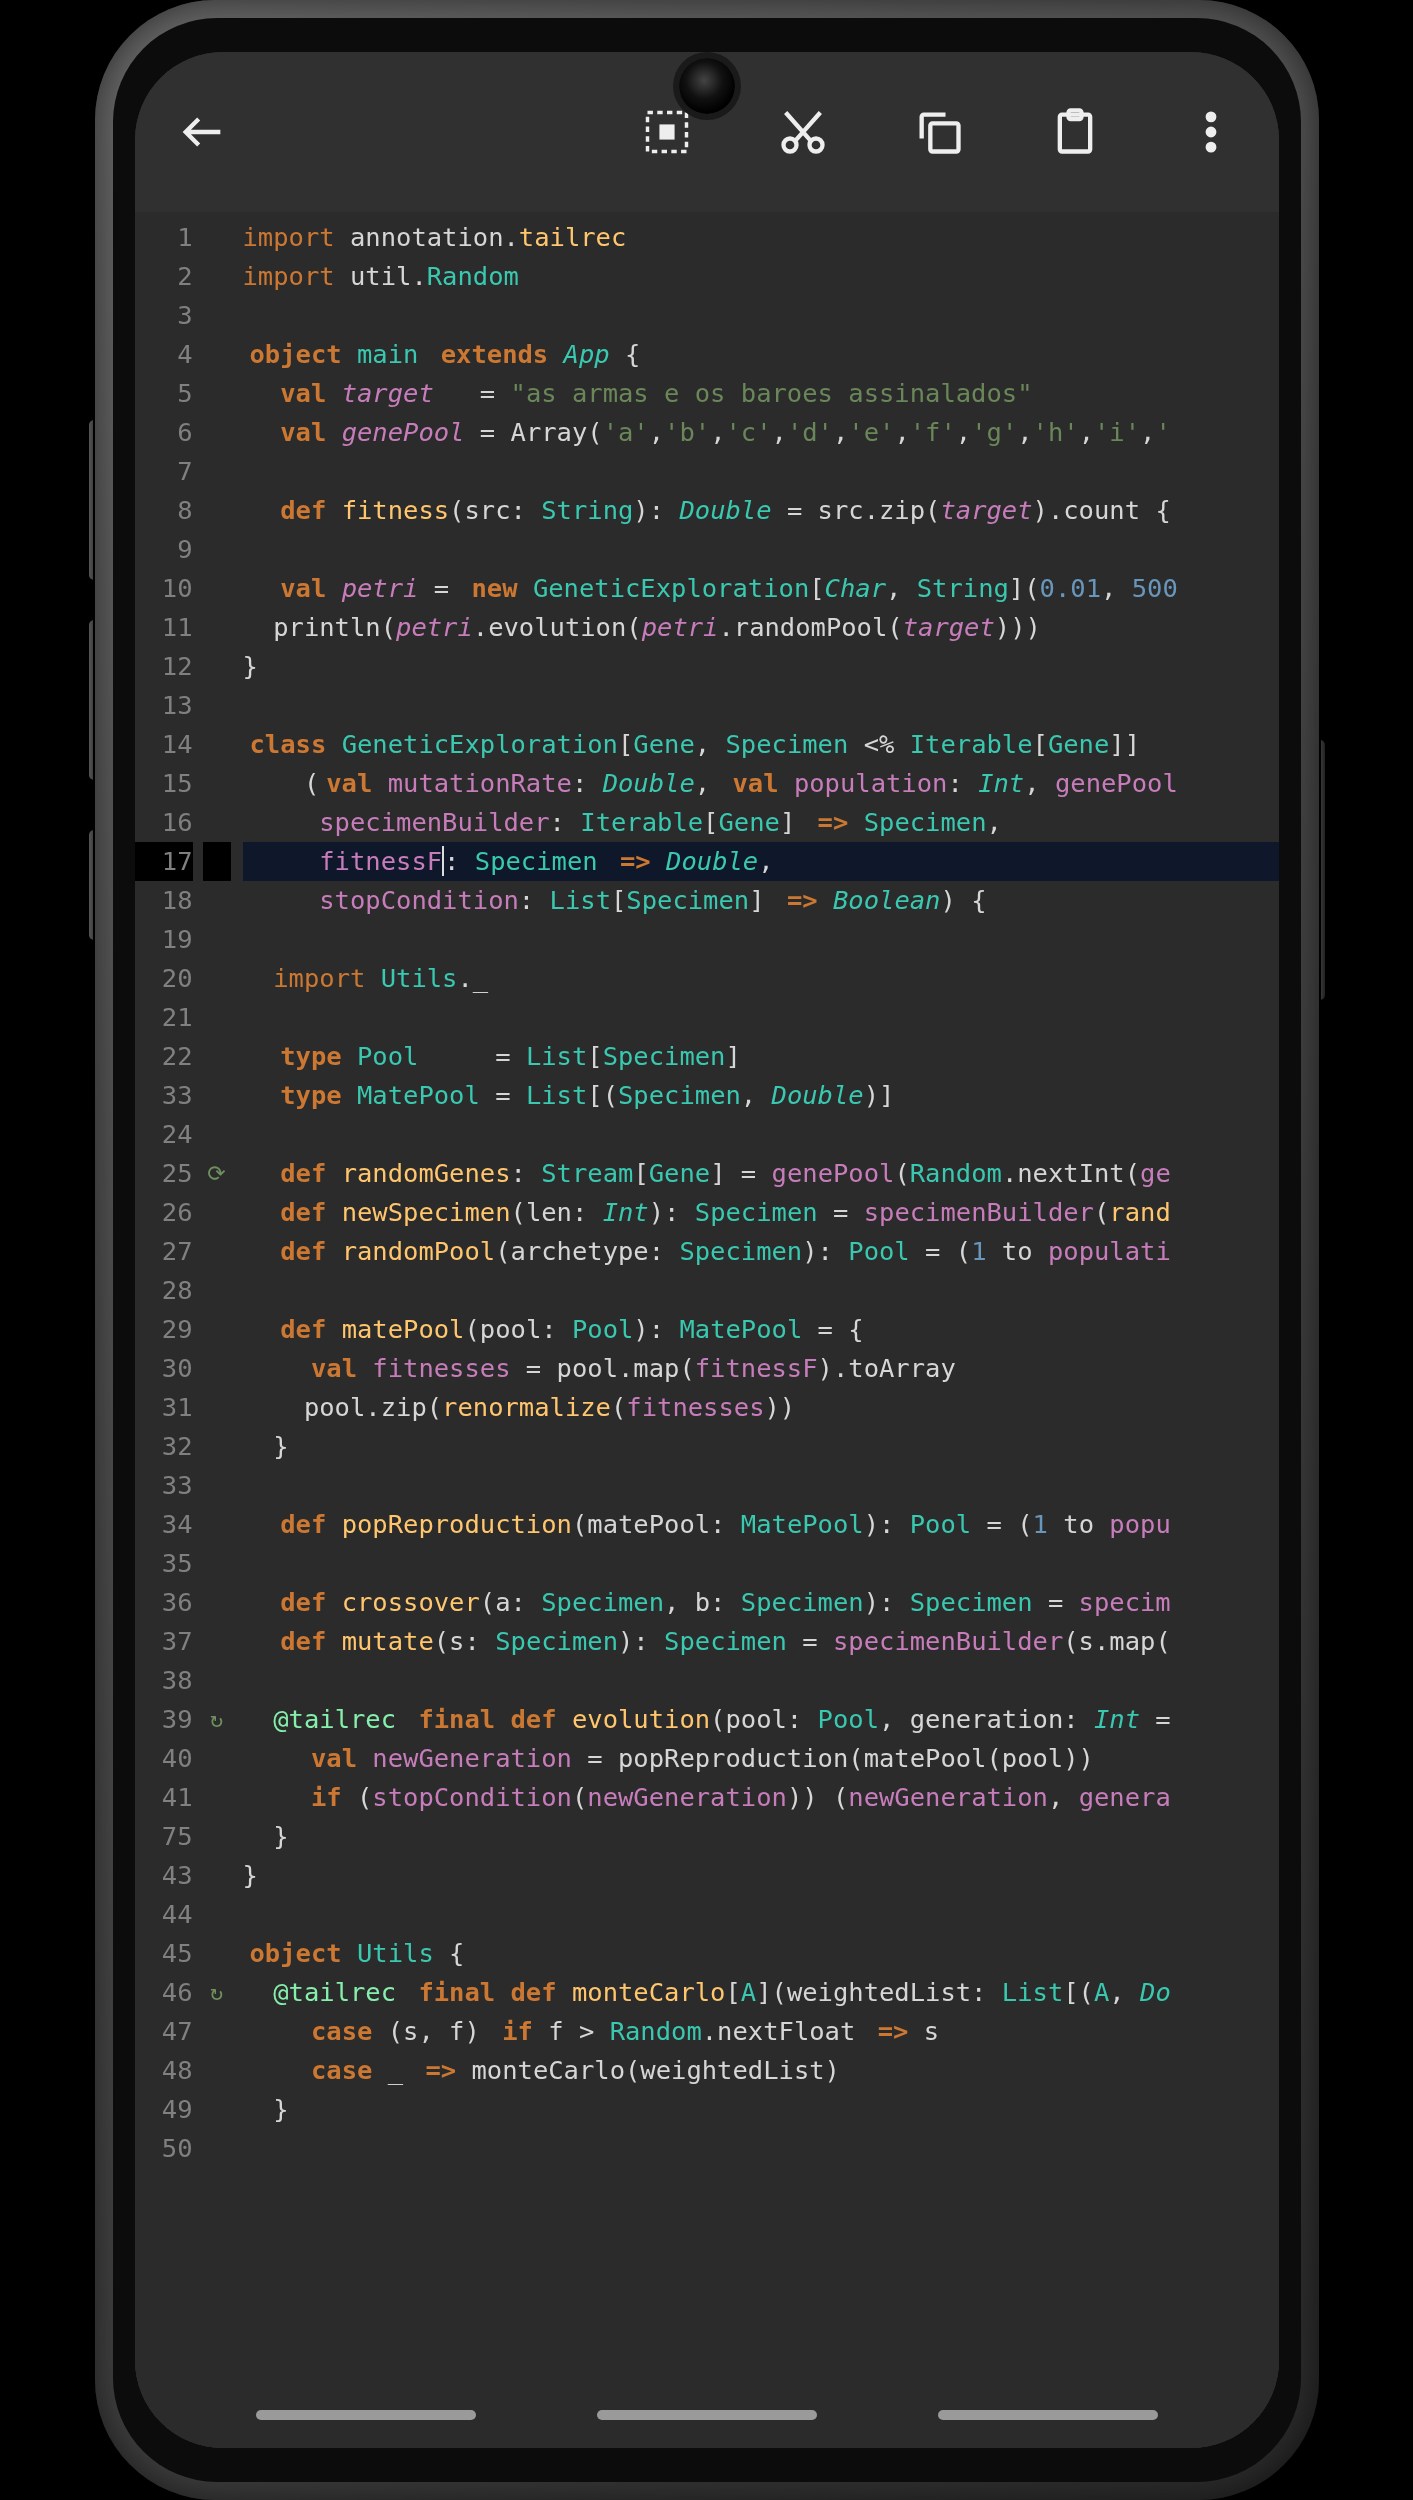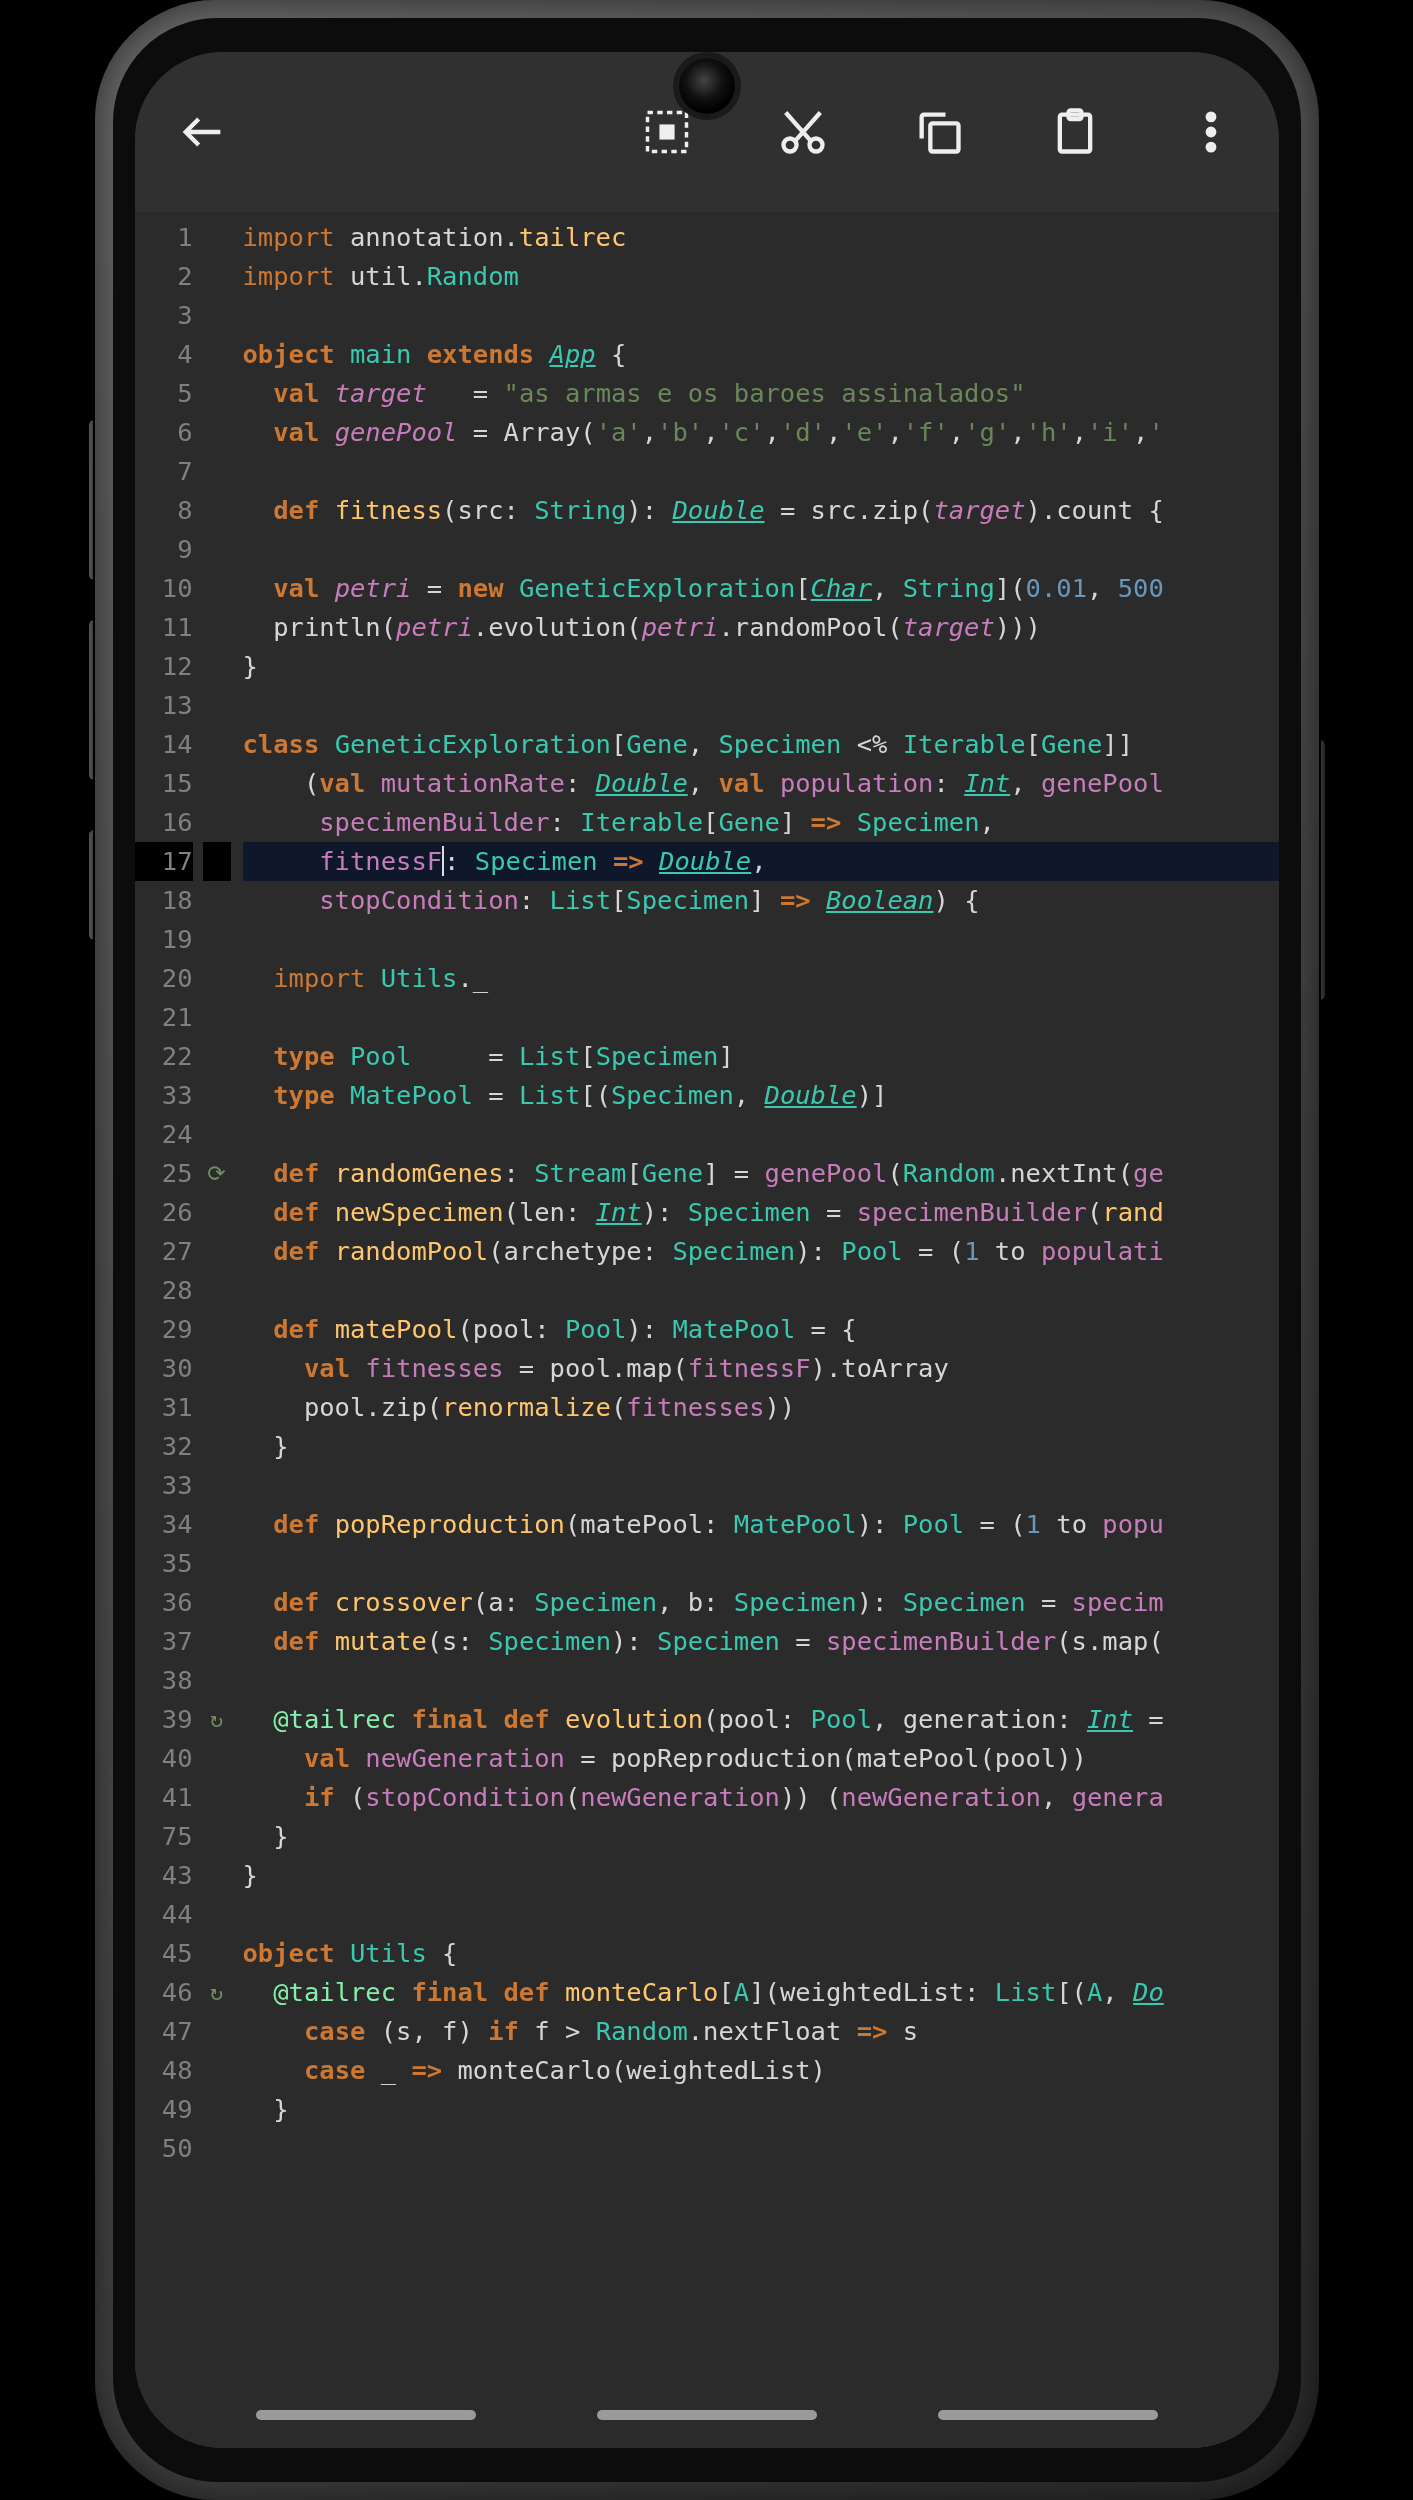--- a/index.html
+++ b/index.html
@@ -24,24 +24,24 @@
   .editor { position:absolute; top:160px; left:0; right:0; bottom:0; background:#2b2b2b; display:flex; font-family:Menlo,Consolas,monospace; font-size:25.5px; line-height:39px; }
   .gutter-nums { width:58px; background:#2b2b2b; color:#808080; text-align:right; padding-right:10px; padding-top:6px; font-family:Menlo,Consolas,monospace; }
   .gutter-marks { width:28px; background:#2b2b2b; padding-top:6px; color:#6f8f5f; font-size:22px; text-align:center; }
   .code { flex:1; background:#2b2b2b; padding-top:6px; padding-left:12px; white-space:pre; overflow:hidden; color:#d6d6d6; position:relative; }
   .code .row { height:39px; display:block; }
   .row.hl { background:#0f172a; }
   .gutter-nums .row.hl, .gutter-marks .row.hl { background:#000000; }
   .gutter-nums .row, .gutter-marks .row { height:39px; }
 
   .kw    { color:#cc7832; }
-  .kw-b  { color:#cc7832; font-weight:bold; }
+  .kw-b  { color:#cc7832; font-weight:bold;margin-left:7px; }
   .fn    { color:#ffc66d; }
   .cls   { color:#39c8b0; }
-  .clsI  { color:#39c8b0; font-style:italic;text-decoration:underline; }
+  .clsI  { color:#39c8b0; font-style:italic; }
   .var   { color:#c77dbb; }
   .varI  { color:#c77dbb; font-style:italic; }
   .str   { color:#6a8759; }
   .num   { color:#6897bb; }
   .ann   { color:#86efac; }
   .default { color:#d6d6d6; }
 
   .caret { display:inline-block; width:2px; height:30px; background:#ddd; vertical-align:middle; margin-bottom:4px; }
 
   .nav-pills { position:absolute; left:0; right:0; bottom:0; height:66px; background:#2b2b2b; display:flex; align-items:center; justify-content:space-evenly; }

